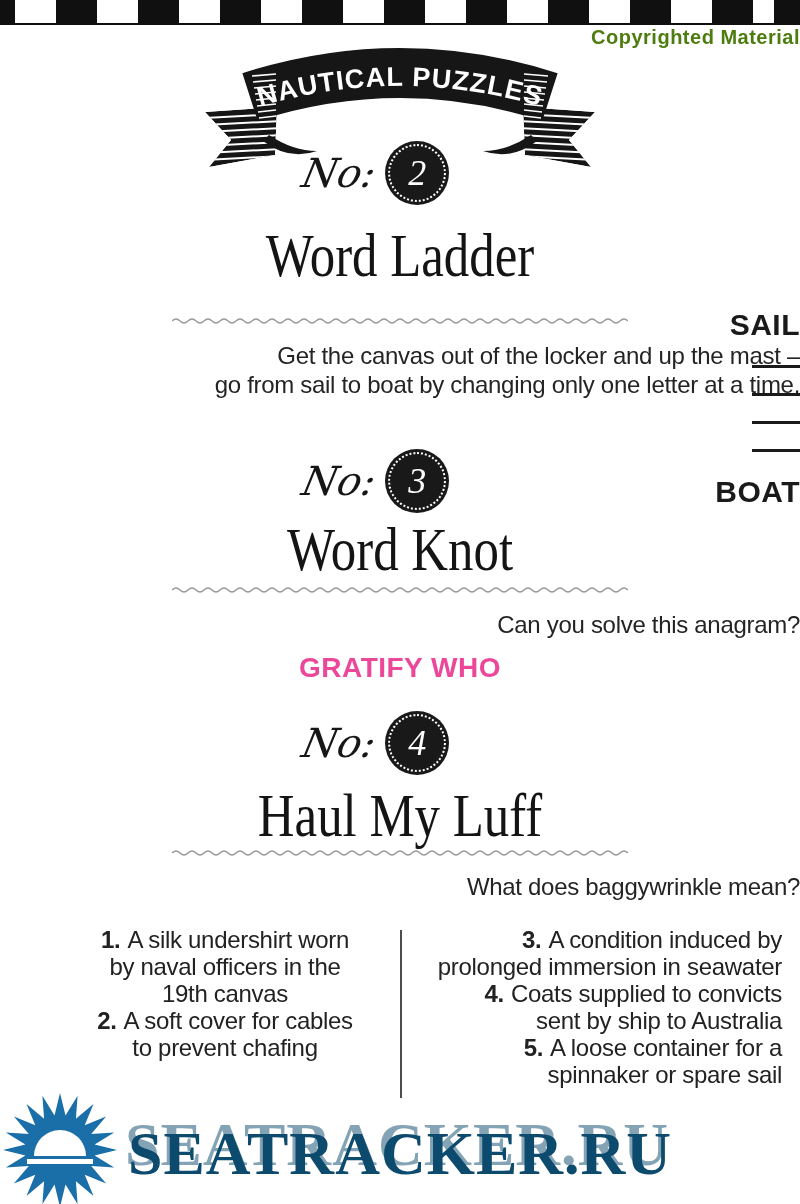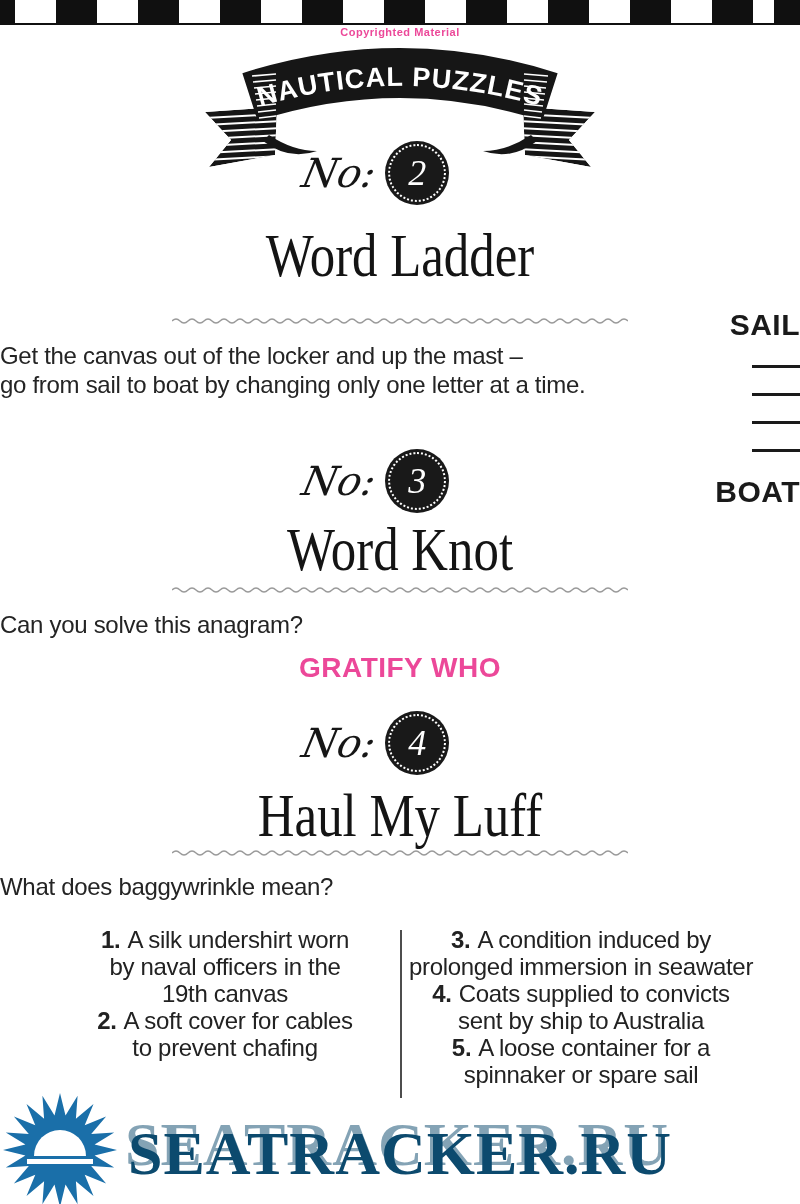--- a/index.html
+++ b/index.html
@@ -4,22 +4,22 @@
 <style>
   html,body{margin:0;padding:0;background:#fff;}
   .page{position:relative;width:800px;height:1204px;background:#fff;overflow:hidden;
         font-family:"Liberation Sans",sans-serif;color:#1e1e1e;}
 
   
   .checker{position:absolute;top:0;left:0;width:800px;height:23px;
     background:repeating-linear-gradient(90deg,#101010 0 41px,#ffffff 41px 82px);
     background-position:-26px 0;border-bottom:2px solid #101010;}
 
-  .copyright{position:absolute;top:26px;left:0;right:0;text-align:center;
-    font-size:11px;font-weight:bold;letter-spacing:.5px;color:#ec4899;}
+  .copyright{position:absolute;top:26px;left:0;right:0;text-align:right;
+    font-size:20px;font-weight:bold;letter-spacing:.5px;color:#4d7c0f;}
 
   
   .banner{position:absolute;top:45px;left:205px;width:390px;height:135px;}
 
   
   .no-row{position:absolute;left:0;right:0;display:flex;justify-content:center;
     align-items:center;gap:10px;transform:translateX(-24px);}
   .no-script{font-family:"DejaVu Serif",serif;font-style:italic;font-size:40px;
     color:#161616;transform:skewX(-12deg);line-height:1;}
   .no-circle{position:relative;width:64px;height:64px;border-radius:50%;
@@ -29,35 +29,35 @@
   .no-num{position:absolute;inset:0;display:flex;align-items:center;justify-content:center;
     color:#fff;font-family:"Liberation Serif",serif;font-style:italic;font-size:36px;}
 
   .title{position:absolute;left:0;right:0;margin:0;text-align:center;
     font-family:"Liberation Serif",serif;font-weight:400;font-size:62px;line-height:1.1;
     color:#141414;transform:scaleX(.82);}
 
   .wave{position:absolute;left:172px;width:456px;height:10px;}
   .wave path{stroke:#9a9a9a;stroke-width:1.4;fill:none;}
 
-  .instr{position:absolute;left:0;right:0;text-align:left;
+  .instr{position:absolute;left:0;right:0;text-align:right;
     font-size:24px;line-height:29px;letter-spacing:-.3px;color:#242424;}
 
   .sail-row{position:absolute;left:0;right:0;display:flex;justify-content:center;
     align-items:flex-end;gap:25px;height:32px;flex-direction:column;}
   .sail-word{font-size:30px;font-weight:600;letter-spacing:.5px;color:#1a1a1a;line-height:30px;}
   .blank{width:48px;height:27px;border-bottom:3px solid #1a1a1a;}
 
   .anagram{position:absolute;left:0;right:0;text-align:center;
     font-size:28px;font-weight:bold;letter-spacing:.5px;color:#ec4899;}
 
   
   .ans{font-size:24px;line-height:27px;letter-spacing:-.3px;color:#222;}
   .ans-left{position:absolute;left:60px;width:330px;text-align:center;}
-  .ans-right{position:absolute;left:396px;width:370px;text-align:center;}
+  .ans-right{position:absolute;left:412px;width:370px;text-align:right;}
   .ans b{font-weight:bold;margin-right:7px;}
   .v-divider{position:absolute;left:400px;width:2px;background:#4d4d4d;}
 
   
   .sun{position:absolute;left:2px;top:1092px;width:116px;height:116px;}
   .wm{position:absolute;left:128px;top:1118px;width:672px;height:70px;
     font-family:"Liberation Serif",serif;font-weight:bold;font-size:62px;
     line-height:70px;letter-spacing:1px;color:#0c4a6e;white-space:nowrap;}
   .wm-back{position:absolute;left:-3px;top:-9px;opacity:.5;}
   .wm-front{position:absolute;left:0;top:0;}

